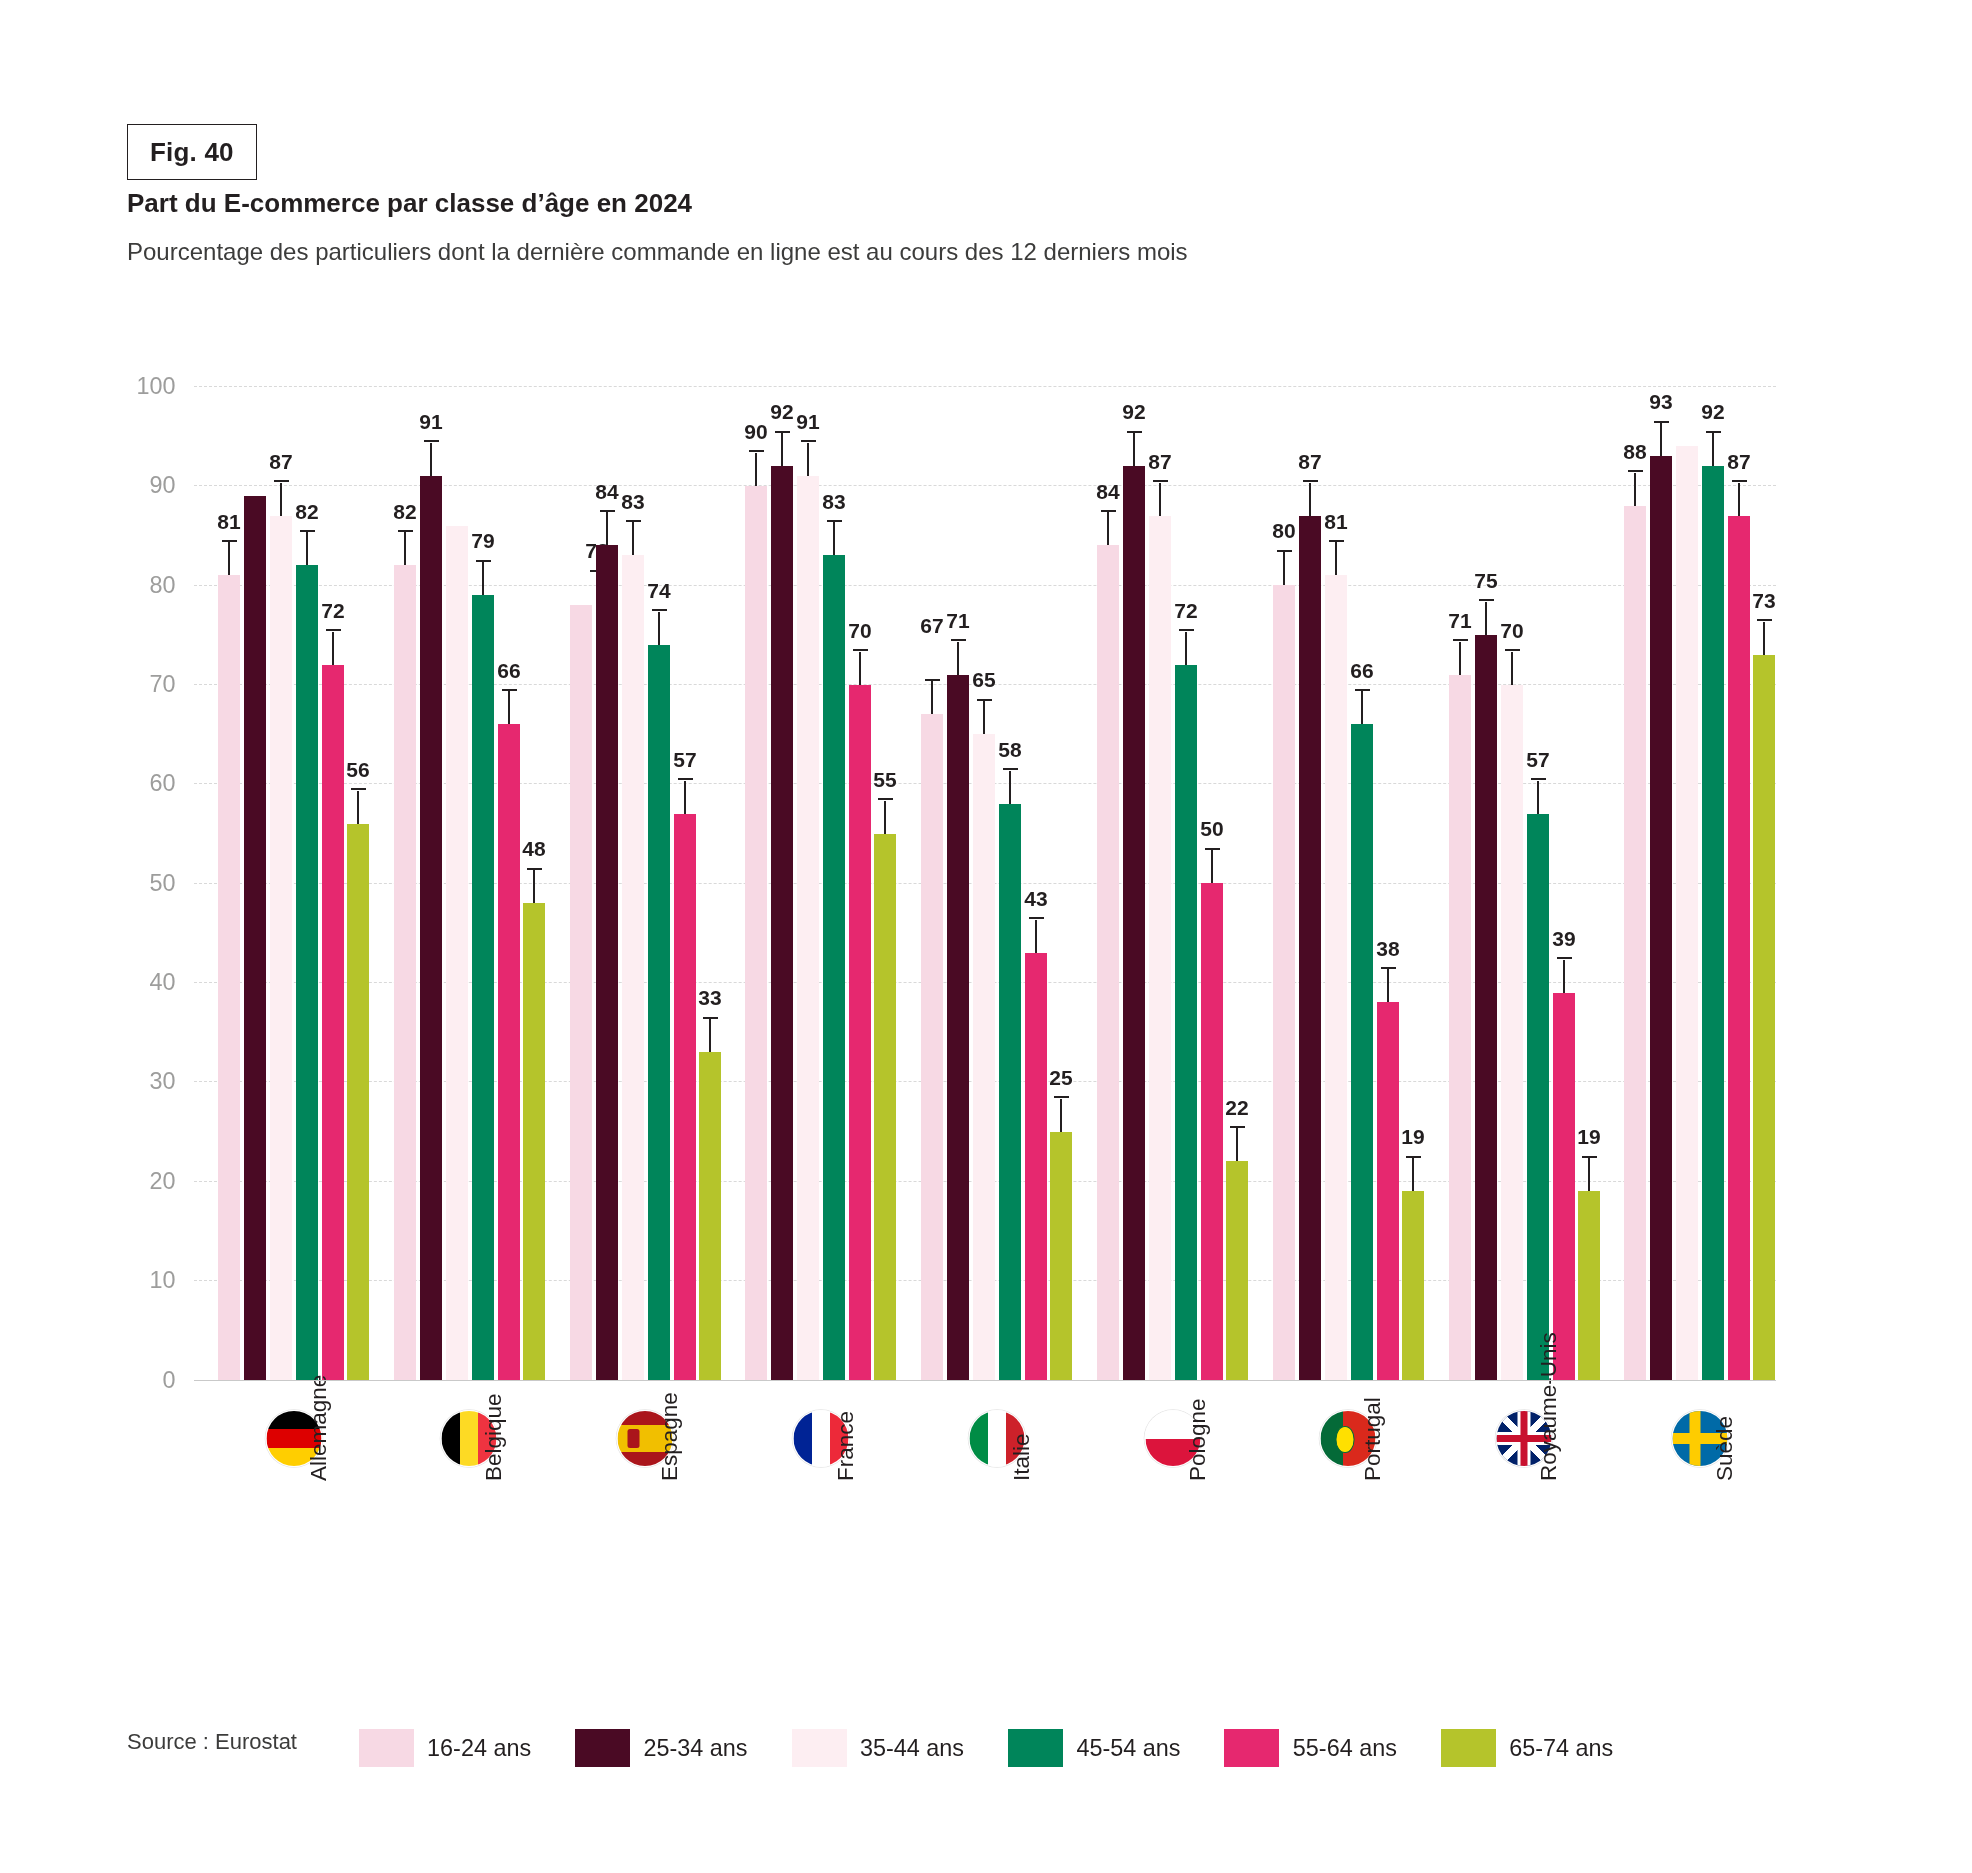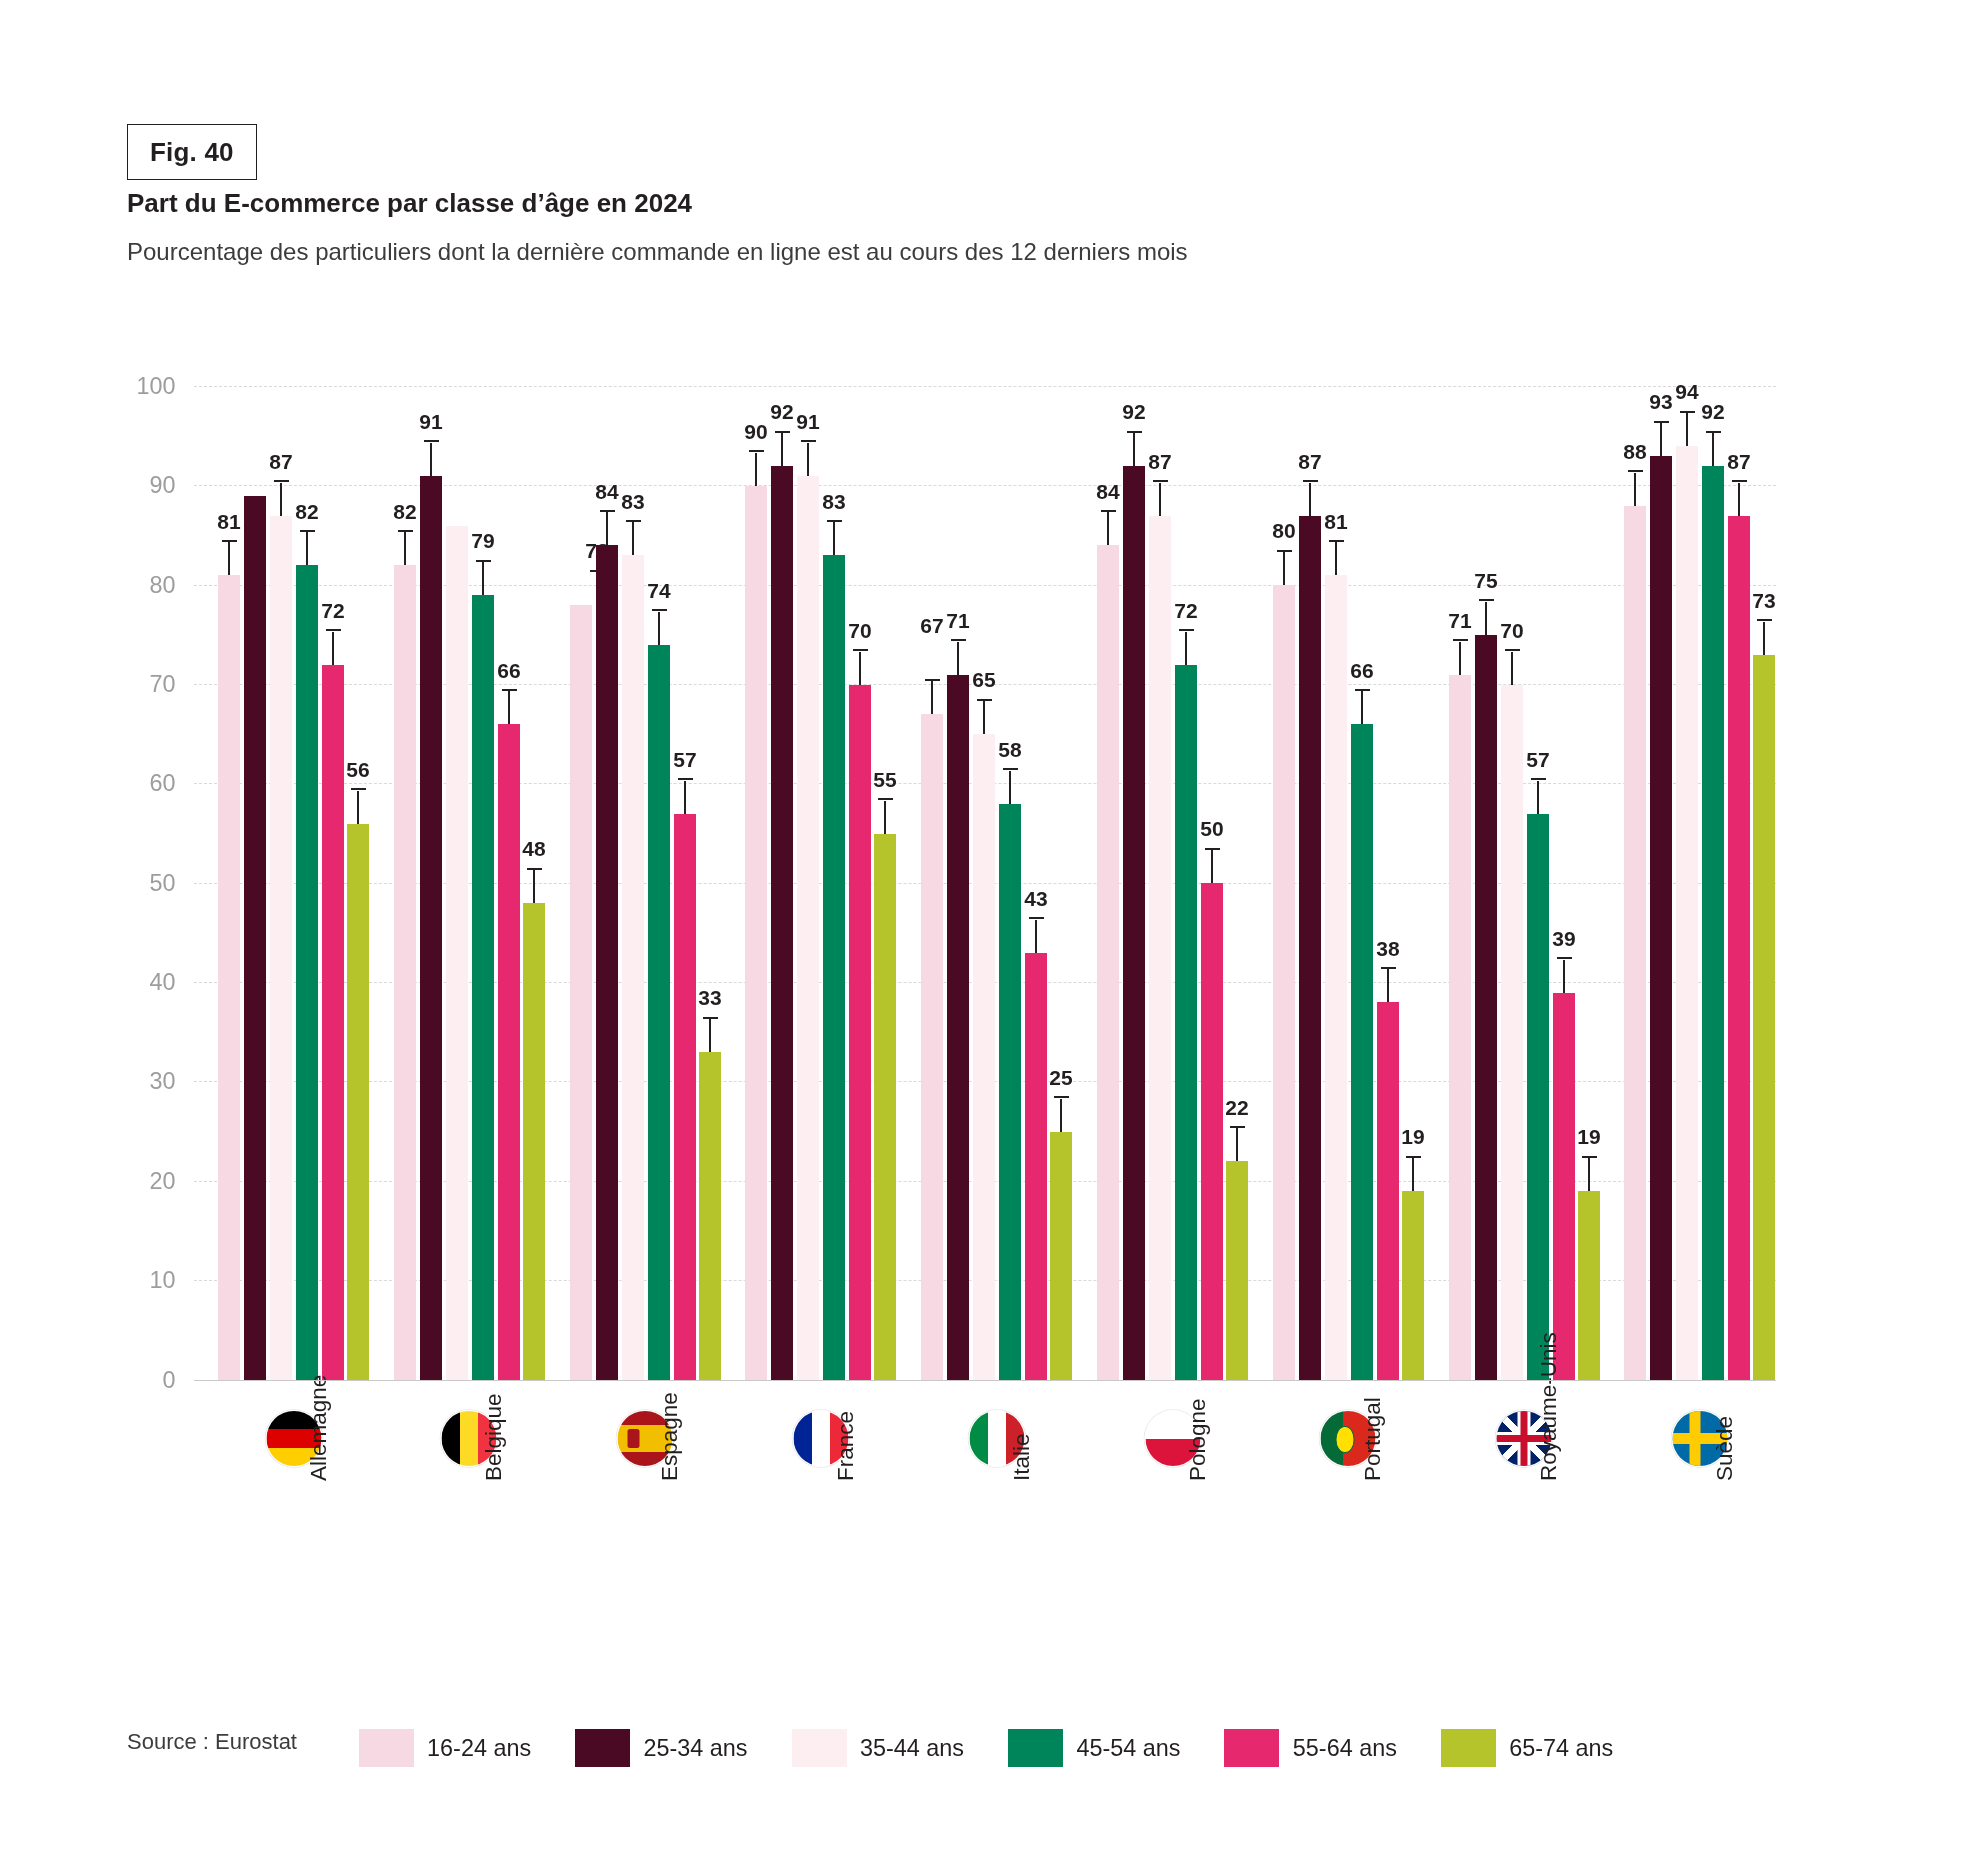--- a/index.html
+++ b/index.html
@@ -508,25 +508,20 @@
           <div class="whisker-cap" style="bottom: 908px;"></div>
           <div class="vlabel" style="bottom: 916px;">88</div>
         </div>
         <div class="bar" title="Suède · 25-34 ans : 93" style="left: 26px; height: 924px; background: rgb(74, 10, 36);"></div>
         <div class="bar" style="left: 26px; height: 964px; background: transparent;">
           <div class="whisker" style="bottom: 924px; height: 33px;"></div>
           <div class="whisker-cap" style="bottom: 957px;"></div>
           <div class="vlabel" style="bottom: 966px;">93</div>
         </div>
         <div class="bar" title="Suède · 35-44 ans : 94" style="left: 52px; height: 934px; background: rgb(253, 238, 242);"></div>
-        <div class="bar" style="left: 52px; height: 974px; background: transparent;">
-          <div class="whisker" style="bottom: 934px; height: 33px;"></div>
-          <div class="whisker-cap" style="bottom: 967px;"></div>
-          <div class="vlabel" style="bottom: 976px;">94</div>
-        </div>
         <div class="bar" title="Suède · 45-54 ans : 92" style="left: 78px; height: 914px; background: rgb(0, 133, 90);"></div>
         <div class="bar" style="left: 78px; height: 954px; background: transparent;">
           <div class="whisker" style="bottom: 914px; height: 33px;"></div>
           <div class="whisker-cap" style="bottom: 947px;"></div>
           <div class="vlabel" style="bottom: 956px;">92</div>
         </div>
         <div class="bar" title="Suède · 55-64 ans : 87" style="left: 104px; height: 864px; background: rgb(230, 40, 111);"></div>
         <div class="bar" style="left: 104px; height: 904px; background: transparent;">
           <div class="whisker" style="bottom: 864px; height: 33px;"></div>
           <div class="whisker-cap" style="bottom: 898px;"></div>

